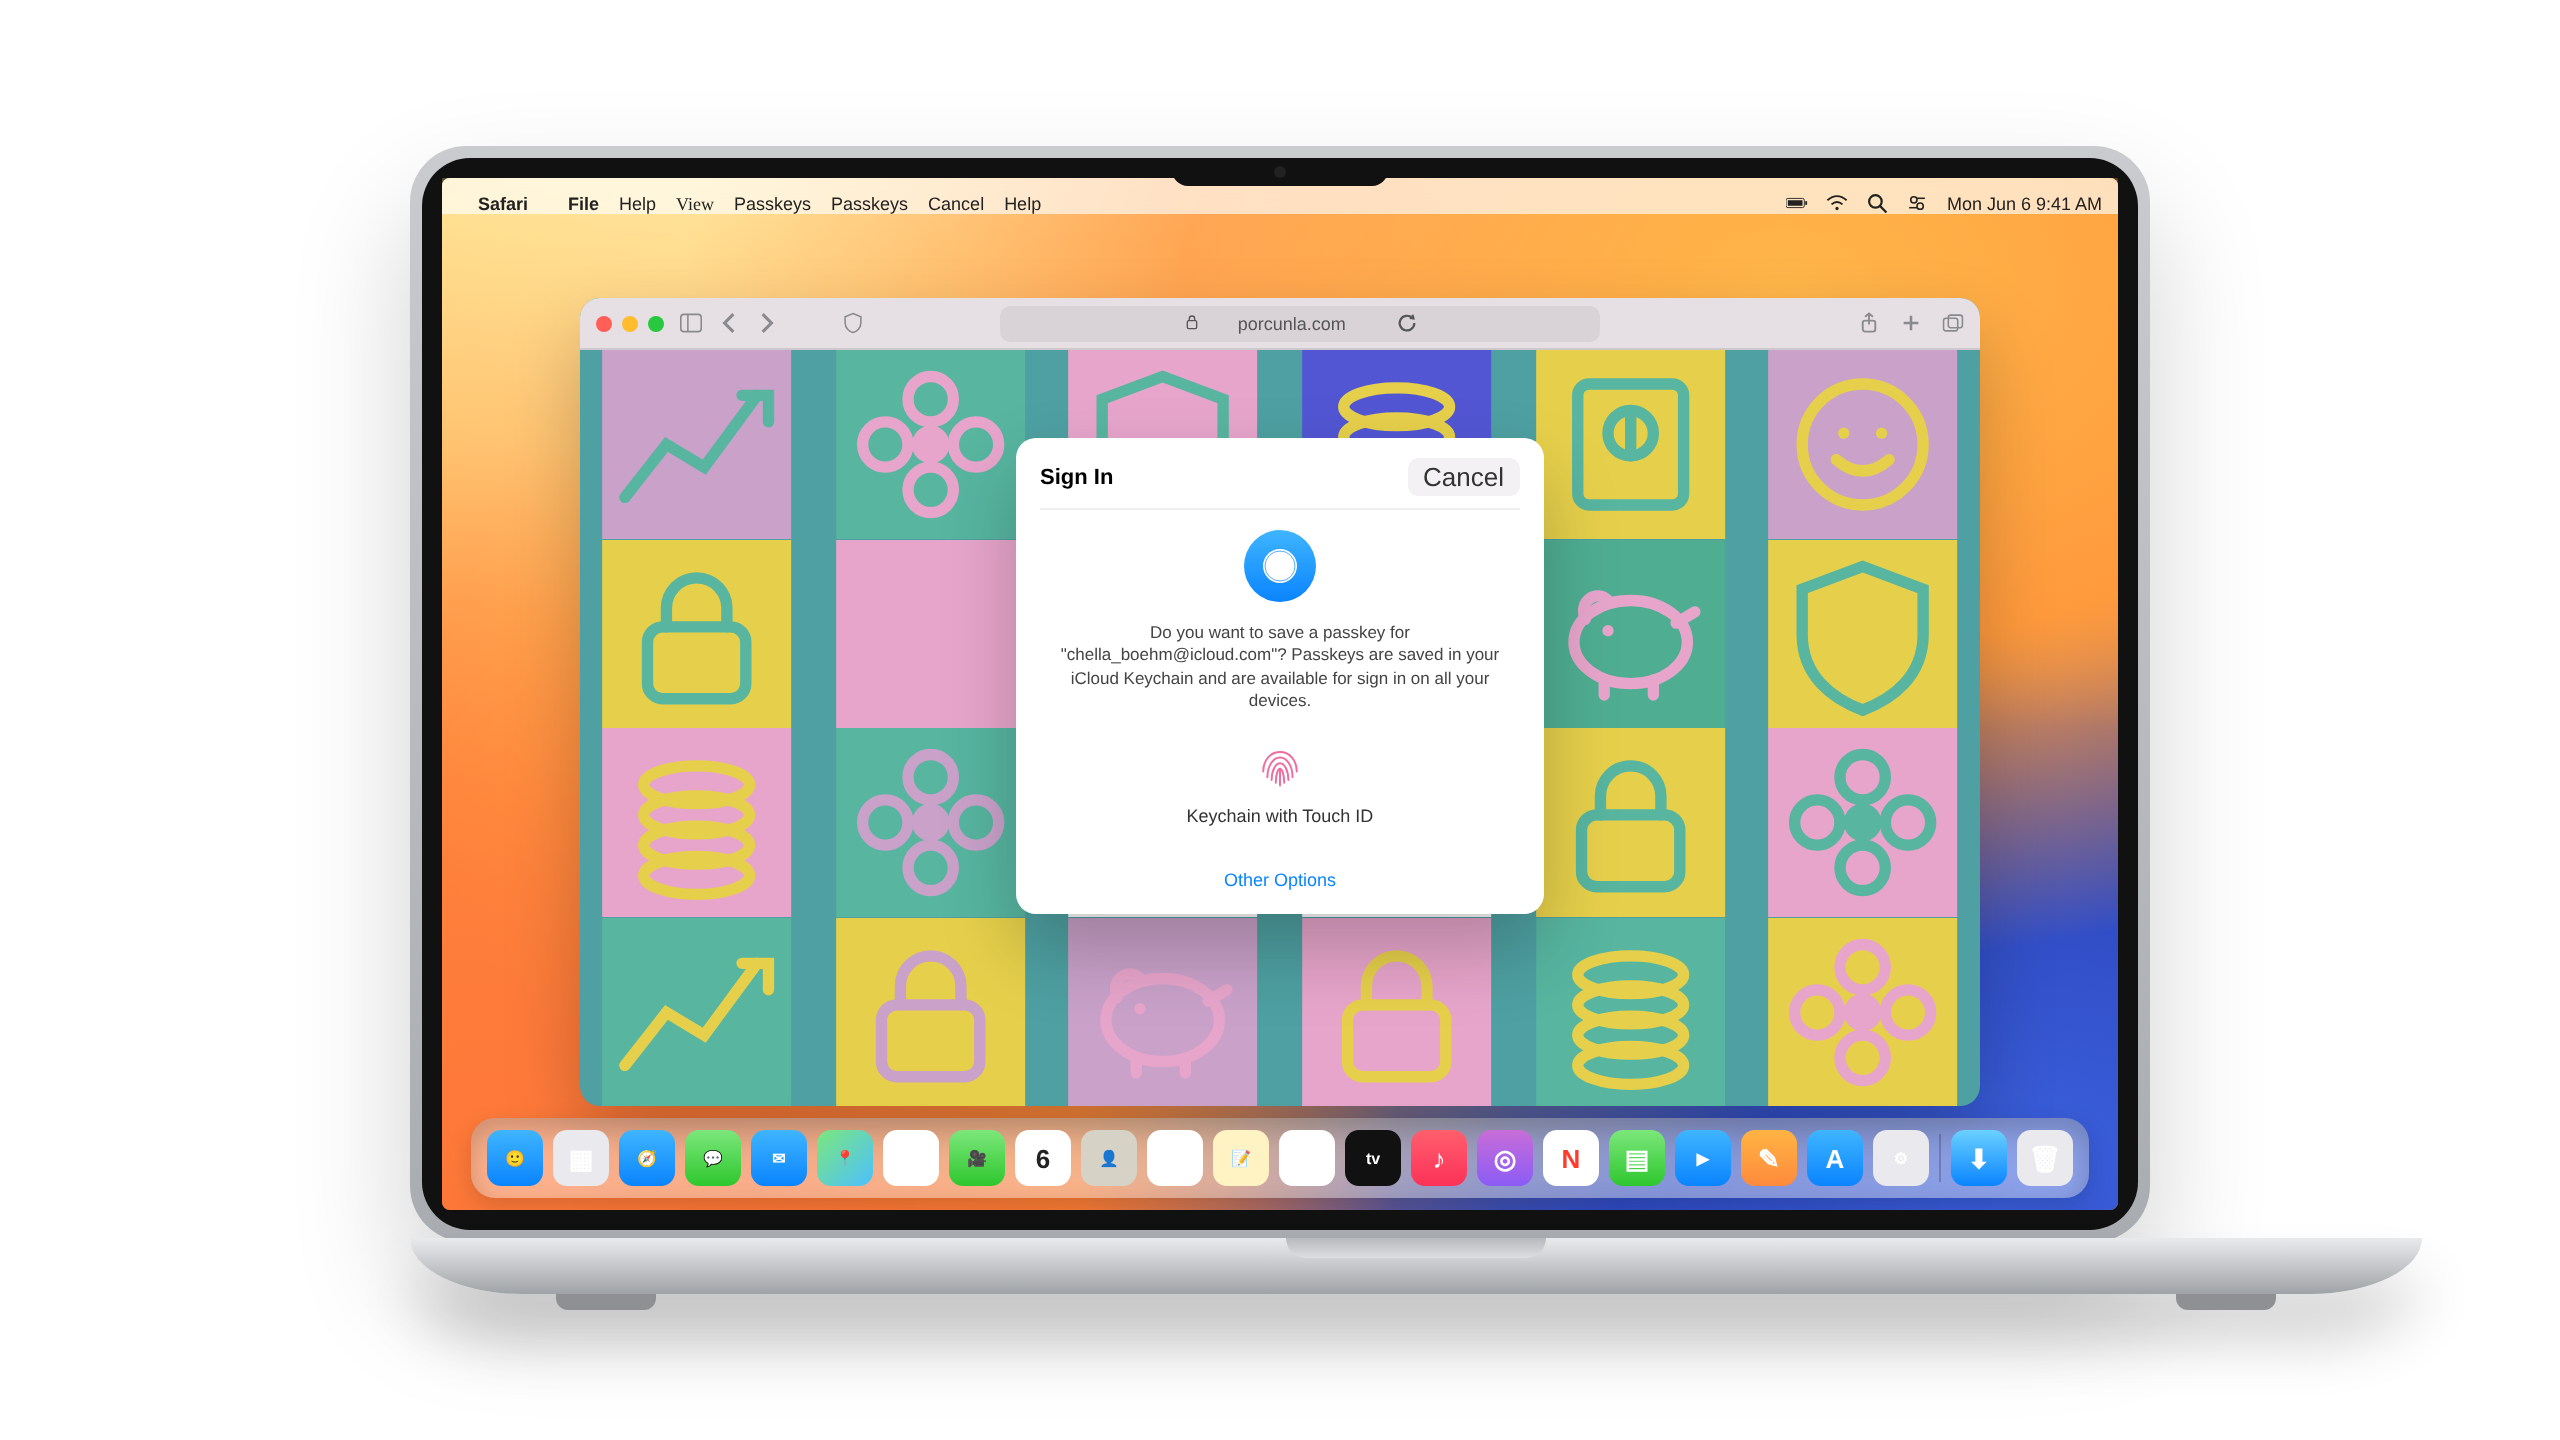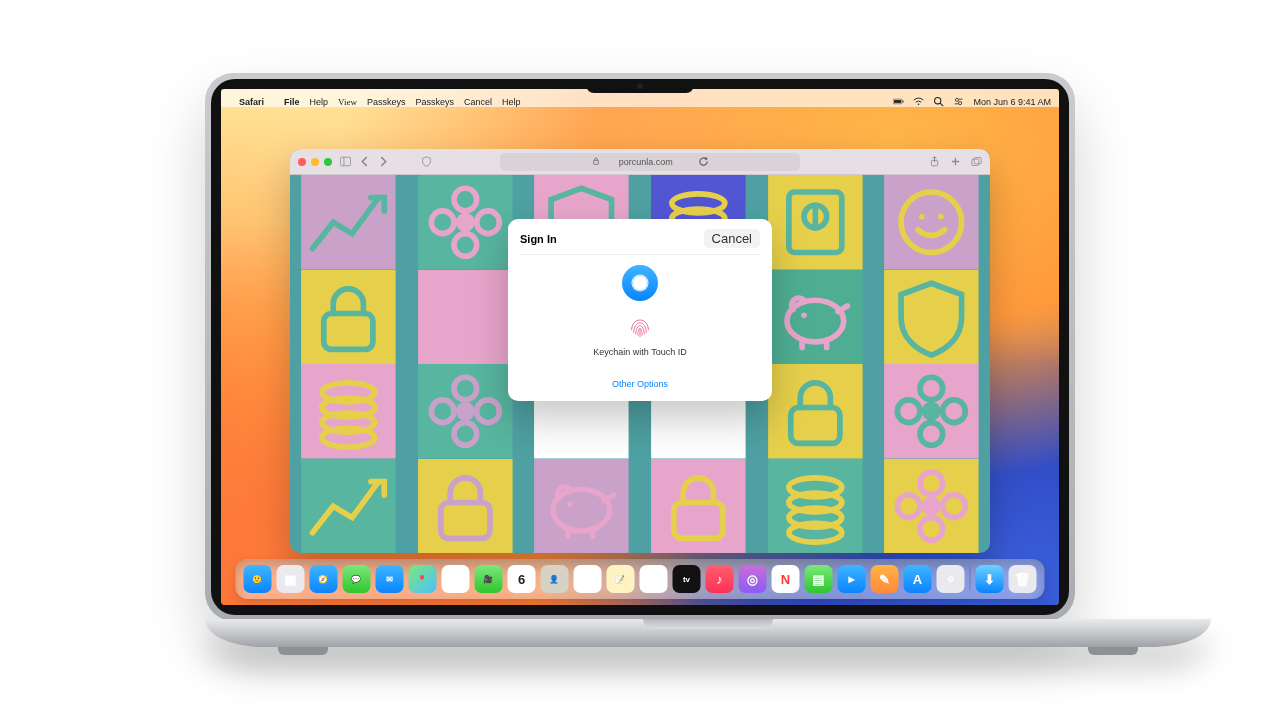--- a/index.html
+++ b/index.html
@@ -449,20 +449,21 @@
                 </div>
                 <div class="sheet-icon">
                   <svg viewBox="0 0 40 40">
                       <circle cx="20" cy="20" r="17" fill="#fff"></circle>
                       <circle cx="20" cy="20" r="15" fill="none" stroke="#5aa9ff" stroke-width="1"></circle>
                       <polygon points="14,26 22,18 26,14 18,22" fill="#ff3b30"></polygon>
                       <polygon points="26,14 18,22 22,18" fill="#ff3b30"></polygon>
                       <polygon points="14,26 22,18 20,20" fill="#fff"></polygon>
                     </svg>
                 </div>
+                <div class="sheet-body">Do you want to save a passkey for "chella_boehm@icloud.com"? Passkeys are saved in your iCloud Keychain and are available for sign in on all your devices.</div>
                 <div class="touchid">
                   <svg viewBox="0 0 40 40">
                       <g fill="none" stroke="#ef6e9f" stroke-width="1.4" stroke-linecap="round">
                     <path d="M8 24c0-8 5-14 12-14s12 6 12 14"></path>
                     <path d="M11 28c0-8 4-14 9-14s9 6 9 14"></path>
                     <path d="M14 30c0-7 3-12 6-12s6 5 6 12"></path>
                     <path d="M17 32c0-6 1.5-10 3-10s3 4 3 10"></path>
                     <path d="M20 22v12"></path>
                   </g>
                     </svg>

